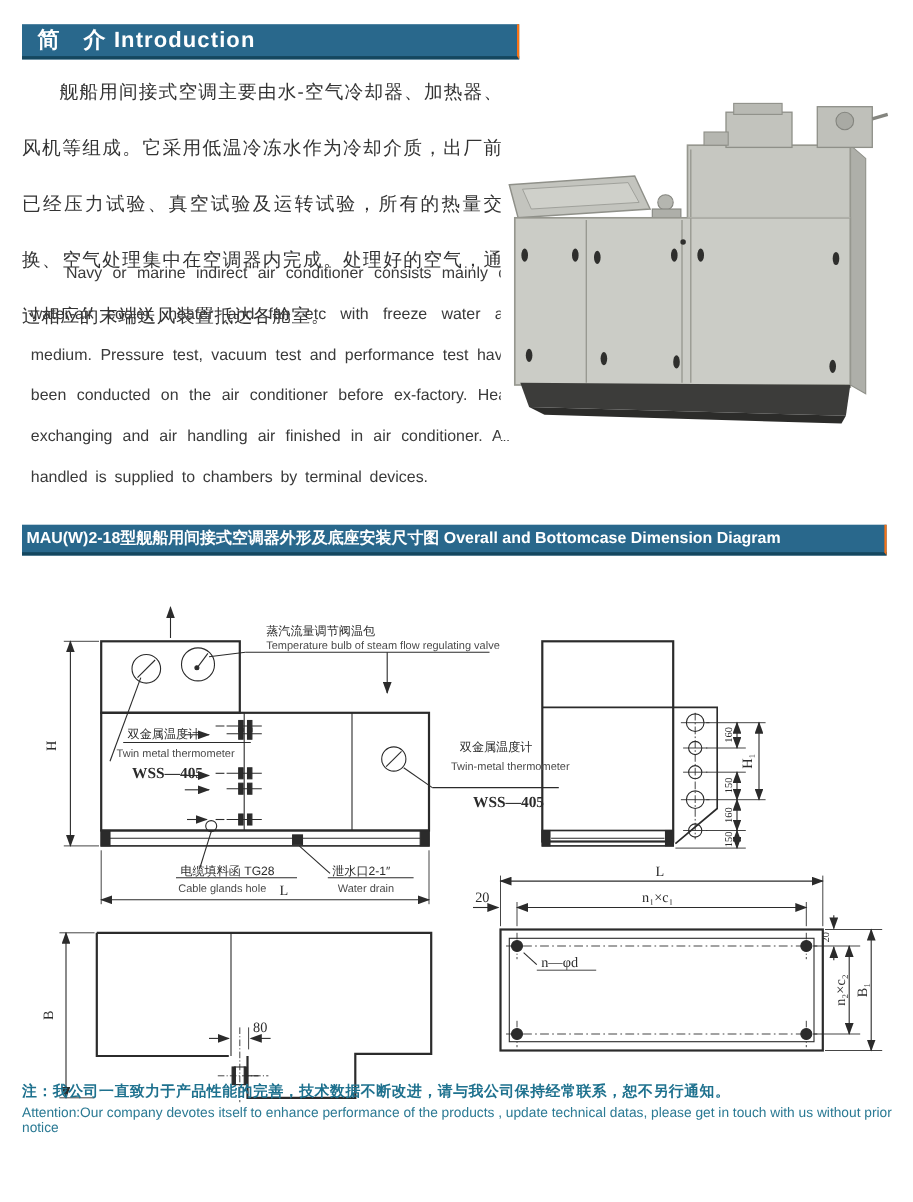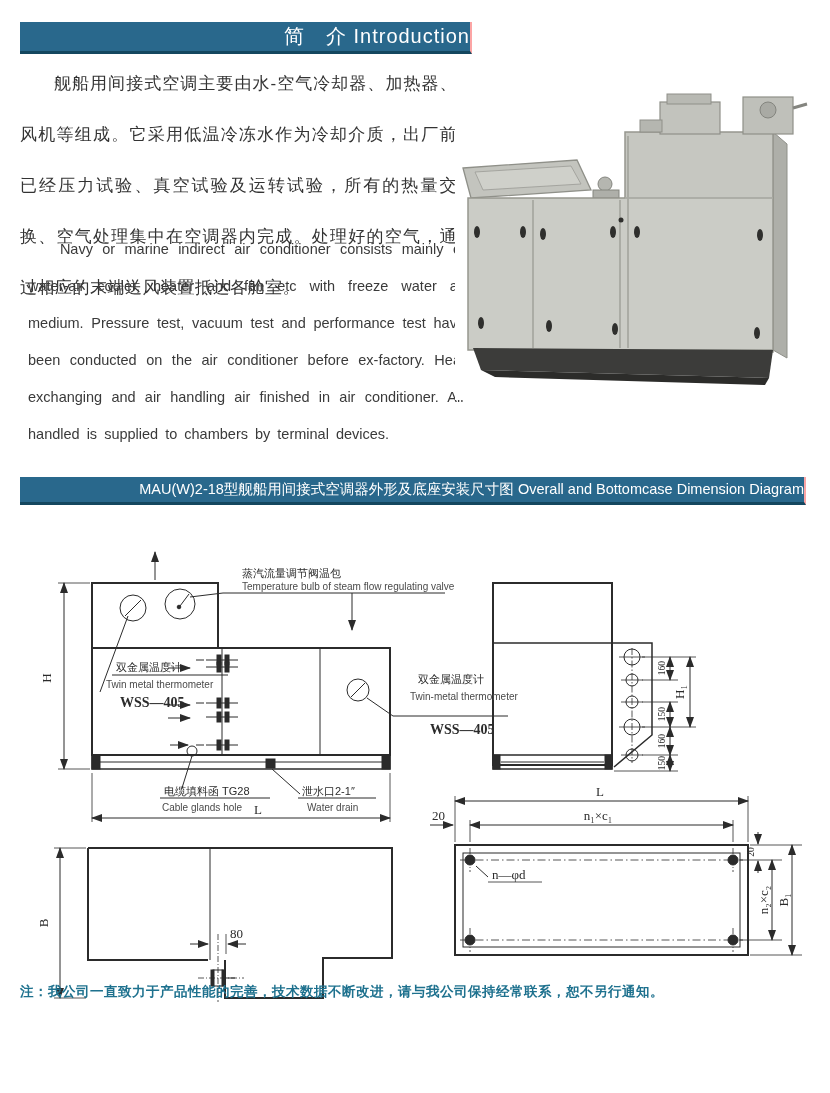--- a/index.html
+++ b/index.html
@@ -1,20 +1,20 @@
 <!DOCTYPE html>
 <html><head>
 <meta charset="utf-8">
 <style>
   html,body{margin:0;padding:0;background:#ffffff;}
   #page{position:relative;width:830px;height:1093px;background:#ffffff;overflow:hidden;
         font-family:"Liberation Sans",sans-serif;color:#2b2b2b;}
-  .banner{position:absolute;background:#29688c;color:#ffffff;font-weight:normal;
-          border-bottom:3px solid #14475f;border-right:2px solid #fca5a5;
-          display:flex;align-items:center;justify-content:flex-end;}
+  .banner{position:absolute;background:#29688c;color:#ffffff;font-weight:bold;
+          border-bottom:3px solid #14475f;border-right:2px solid #f97316;
+          display:flex;align-items:center;}
   #banner1{left:20px;top:22px;width:436px;height:29px;font-size:20px;padding-left:14px;letter-spacing:1px;}
   #banner2{left:20px;top:477px;width:780px;height:25px;font-size:14.5px;padding-left:4px;}
   #para-zh{position:absolute;left:20px;top:58px;width:437px;font-size:17px;line-height:51px;
            text-align:justify;text-indent:2em;color:#333;letter-spacing:0.5px;}
   #para-en{position:absolute;left:28px;top:231px;width:437px;font-size:14.5px;line-height:37px;
            text-align:justify;text-indent:2.2em;color:#3a3a3a;word-spacing:3px;}
   #photo{position:absolute;left:455px;top:80px;width:375px;height:320px;}
   #diagram{position:absolute;left:20px;top:530px;width:796px;height:490px;}
   #footer{position:absolute;left:20px;top:983px;width:796px;}
   #footer .zh{font-size:13.5px;color:#1e718e;font-weight:bold;letter-spacing:0.5px;}
@@ -306,15 +306,16 @@
     <text class="dim" x="472" y="349">n—φd</text>
     <text class="dim" text-anchor="middle" transform="rotate(-90 748 370)" x="748" y="370">n₂×c₂</text>
     <text class="dim" text-anchor="middle" transform="rotate(-90 768 370)" x="768" y="370">B₁</text>
 
     <text class="dim" text-anchor="middle" transform="rotate(-90 28 393)" x="28" y="393">B</text>
     <text class="dim" x="210" y="408">80</text>
   </svg>
 
   <div id="footer">
     <div class="zh">注：我公司一直致力于产品性能的完善，技术数据不断改进，请与我公司保持经常联系，恕不另行通知。</div>
+    <div class="en">Attention:Our company devotes itself to enhance performance of the products , update technical datas, please get in touch with us without prior notice</div>
   </div>
 
 </div>
 
 </body></html>

